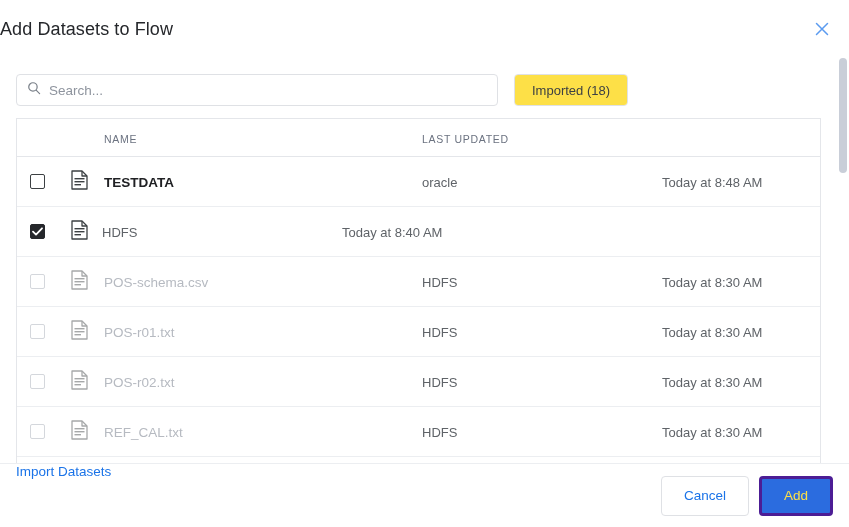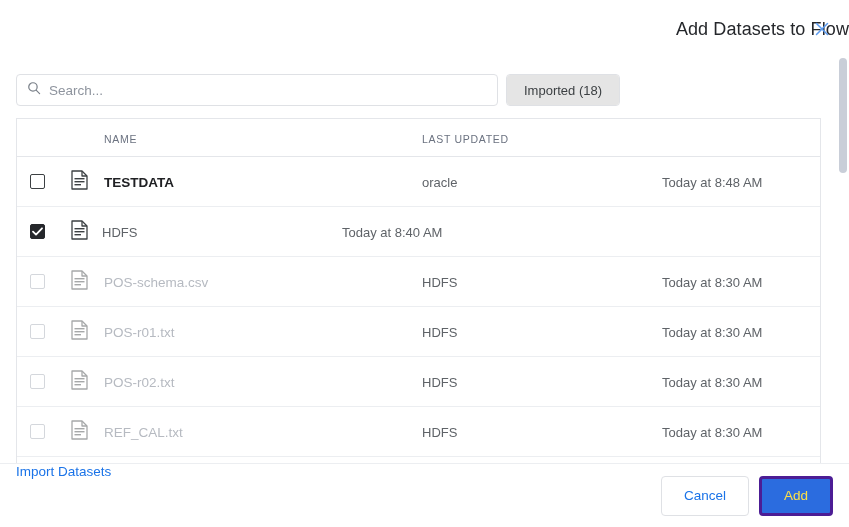--- a/index.html
+++ b/index.html
@@ -26,21 +26,21 @@
     flex-direction: column;
   }
 
   
   .title-bar {
     position: relative;
     height: 58px;
     flex: 0 0 58px;
     display: flex;
     align-items: center;
-    justify-content: flex-end;
+    justify-content: flex-start;
   }
 
   .modal-title {
     font-size: 18px;
     font-weight: 400;
     color: #25272b;
     letter-spacing: 0.1px;
   }
 
   .close-btn {
@@ -59,21 +59,21 @@
   }
   .close-btn svg { display: block; }
 
   
   .controls-row {
     flex: 0 0 auto;
     display: flex;
     align-items: center;
     padding: 0 16px;
     margin-top: 16px;
-    gap: 8px;
+    gap: 16px;
   }
 
   .search-box {
     flex: 1 1 auto;
     height: 32px;
     border: 1px solid #dfe1e5;
     border-radius: 4px;
     display: flex;
     align-items: center;
     padding: 0 10px;
@@ -102,21 +102,21 @@
     overflow: hidden;
     background: #f4f6f9;
   }
   .tab {
     display: flex;
     align-items: center;
     justify-content: center;
     padding: 0 17px;
     font-size: 13px;
     color: #3c4043;
-    background: #e5e5e5;
+    background: #fde047;
     border: none;
     border-left: 6px solid #ec4899;
     cursor: pointer;
     font-family: "Liberation Sans", sans-serif;
     white-space: nowrap;
   }
   .tab:first-child { border-left: none; }
   .tab.active {
     background: #ffffff;
     color: #1a73e8;

